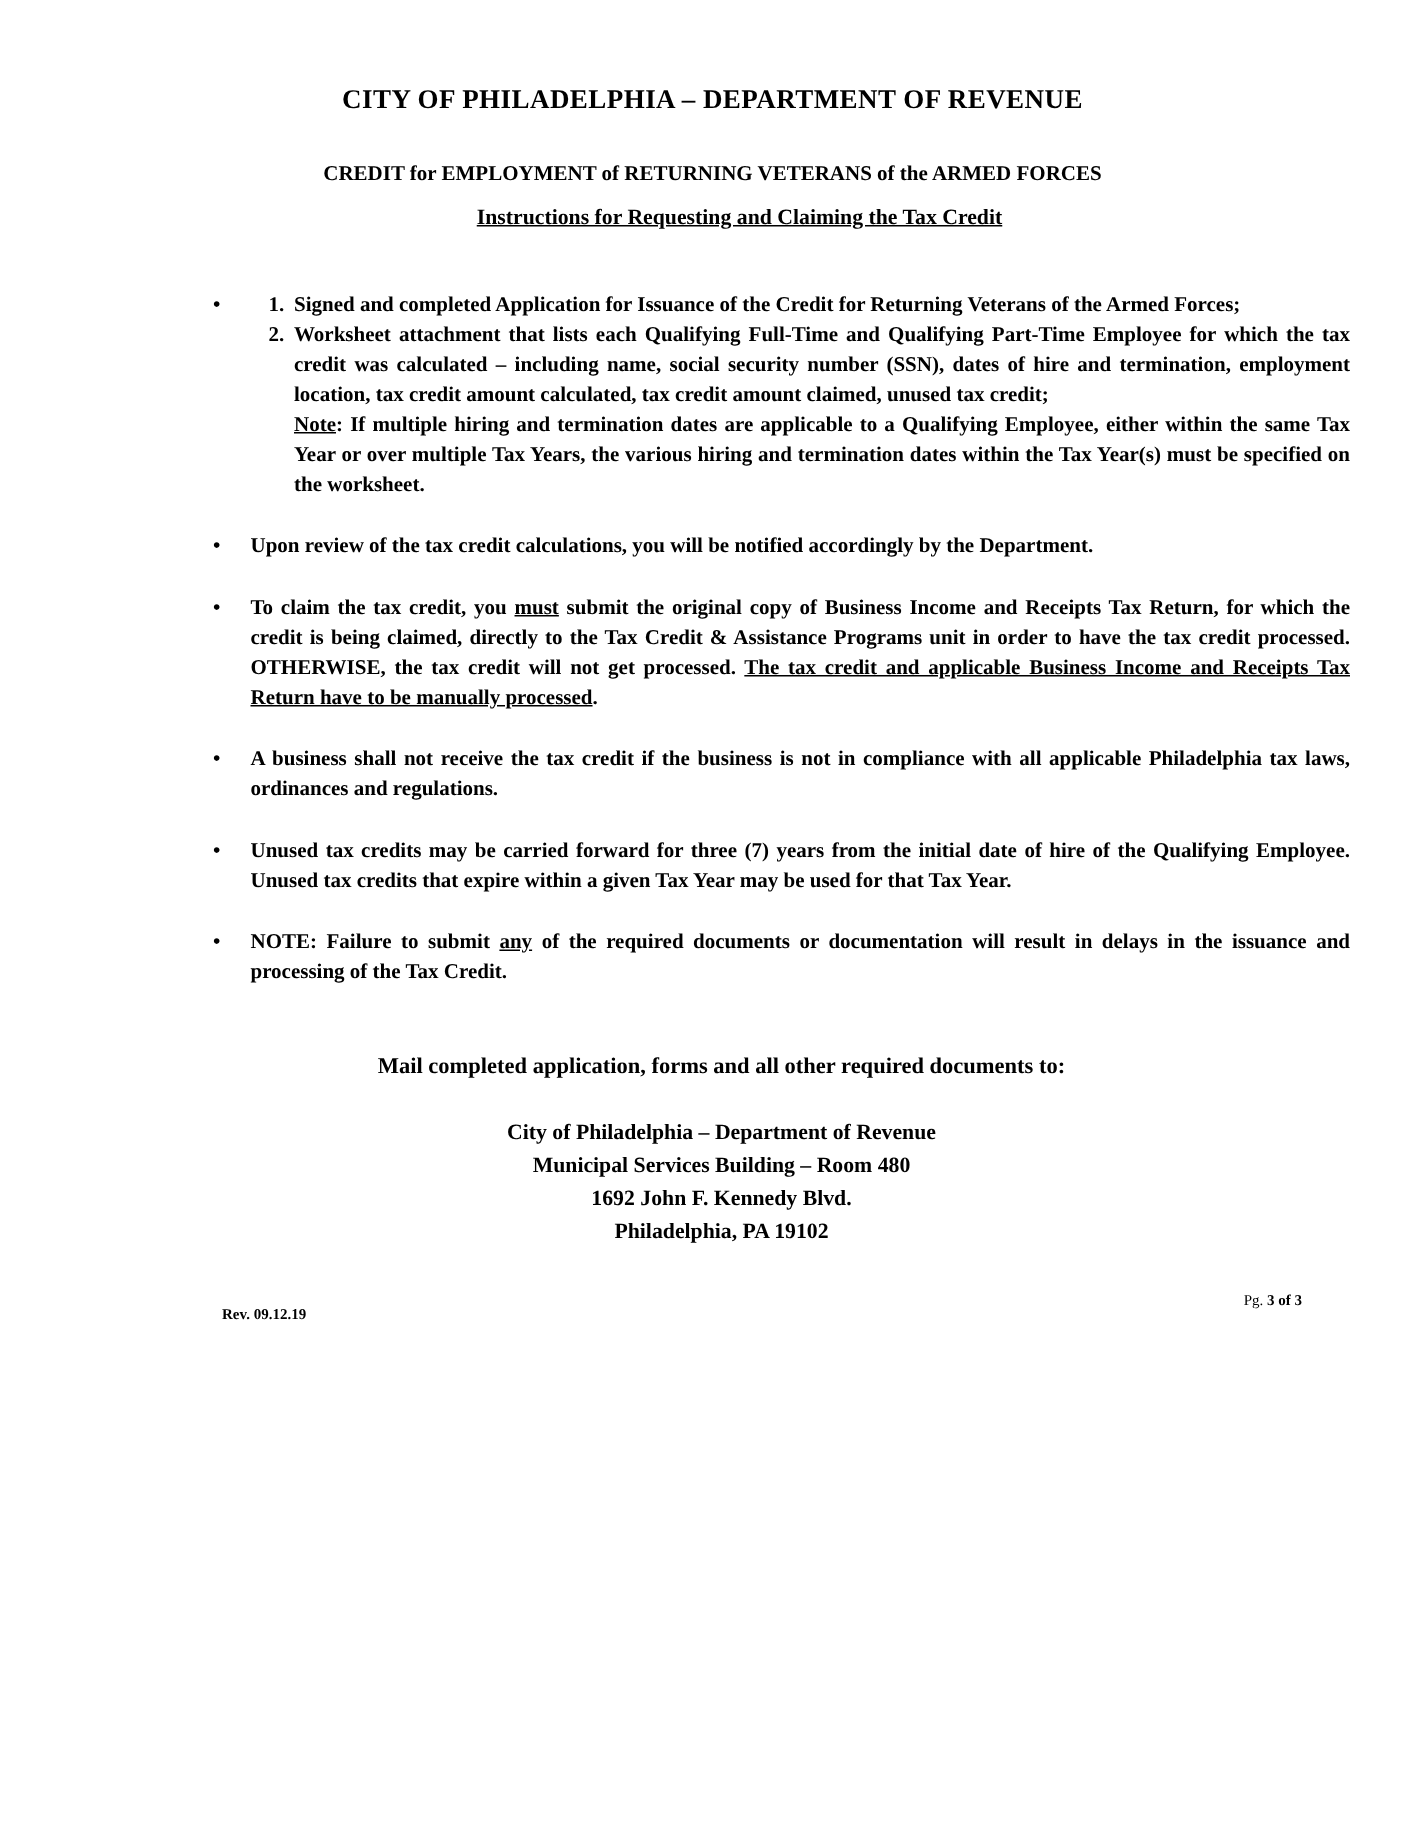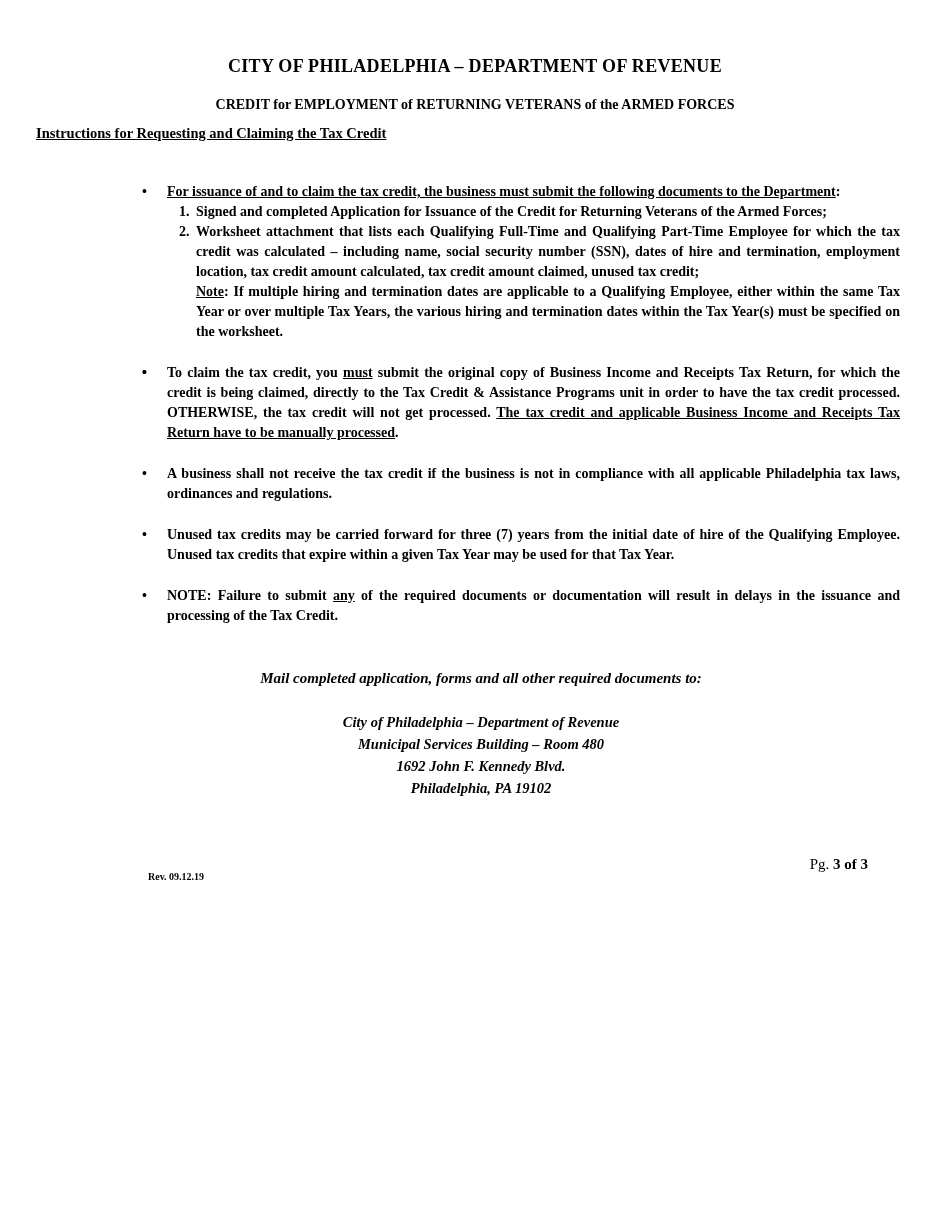--- a/index.html
+++ b/index.html
@@ -14,27 +14,27 @@
     box-sizing: border-box;
     overflow: hidden;
   }
   .title {
     padding-top: 56px;
     text-align: center;
     font-size: 18px;
     letter-spacing: 0.3px;
   }
   .subtitle {
-    margin-top: 20px;
+    margin-top: 32px;
     text-align: center;
     font-size: 14px;
   }
   .heading {
     margin-top: 12px;
-    text-align: left;
+    text-align: center;
     font-size: 14.5px;
     text-decoration: underline;
     margin-left: 36px;
   }
   .bullets {
     margin: 40px 50px 0 167px;
     font-size: 14px;
     line-height: 20px;
   }
   .bullet {
@@ -50,21 +50,21 @@
   .sub {
     position: relative;
     margin-left: 29px;
     text-align: justify;
   }
   .num {
     position: absolute;
     left: -17px;
   }
   .u { text-decoration: underline; }
-  .mail-block { padding-left: 12px; font-style: italic; }
+  .mail-block { padding-left: 12px; }
   .mail-intro {
     margin-top: 44px;
     text-align: center;
     font-size: 15px;
   }
   .address {
     margin-top: 24px;
     text-align: center;
     font-size: 14.5px;
     line-height: 22px;
@@ -72,46 +72,46 @@
   .footer-rev {
     position: absolute;
     left: 148px;
     bottom: 4px;
     font-size: 10px;
   }
   .footer-pg {
     position: absolute;
     right: 82px;
     bottom: 13px;
-    font-size: 15px;
+    font-size: 10px;
   }
   .pg-label { font-weight: 400; }
   .pg-value { font-weight: 700; }
 </style>
 </head>
 <body>
 
 <div class="page">
 
   <div class="title">CITY OF PHILADELPHIA – DEPARTMENT OF REVENUE</div>
   <div class="subtitle">CREDIT for EMPLOYMENT of RETURNING VETERANS of the ARMED FORCES</div>
   <div class="heading">Instructions for Requesting and Claiming the Tax Credit</div>
 
   <div class="bullets">
 
     <div class="bullet">
       <span class="marker">•</span>
-      <div class="para"><span class="u">For issuance of  and to claim the tax credit, the business must submit the following documents to the Department</span><span>:</span></div>
       <div class="sub"><span class="num">1.</span><span>Signed and completed Application for Issuance of the Credit for Returning Veterans of the Armed Forces;</span></div>
       <div class="sub"><span class="num">2.</span><span>Worksheet  attachment that lists each Qualifying Full-Time and Qualifying Part-Time Employee for which the tax credit was calculated – including name, social security number (SSN), dates of hire and termination, employment location, tax credit amount calculated, tax credit amount claimed, unused tax credit;</span></div>
       <div class="sub"><span class="u">Note</span><span>:  If multiple hiring and termination dates are applicable to a Qualifying Employee, either within the same Tax Year or over multiple Tax Years, the various hiring and termination dates within the Tax Year(s) must be specified on the worksheet.</span></div>
     </div>
 
     <div class="bullet">
       <span class="marker">•</span>
+      <span>Upon review of the tax credit calculations, you will be notified accordingly by the Department.</span>
     </div>
 
     <div class="bullet">
       <span class="marker">•</span><span>To claim the tax credit, you </span><span class="u">must</span><span> submit the original copy of Business Income and Receipts Tax Return, for which the credit is being claimed, directly to the Tax Credit &amp; Assistance Programs unit in order to have the tax credit processed.  OTHERWISE, the tax credit will not get processed. </span><span class="u">The tax credit  and applicable Business Income and Receipts Tax Return have to be manually processed</span><span>.</span>
     </div>
 
     <div class="bullet">
       <span class="marker">•</span>
       <span>A business shall not receive the tax credit if the business is not in compliance with all applicable Philadelphia tax laws, ordinances and regulations.</span>
     </div>

